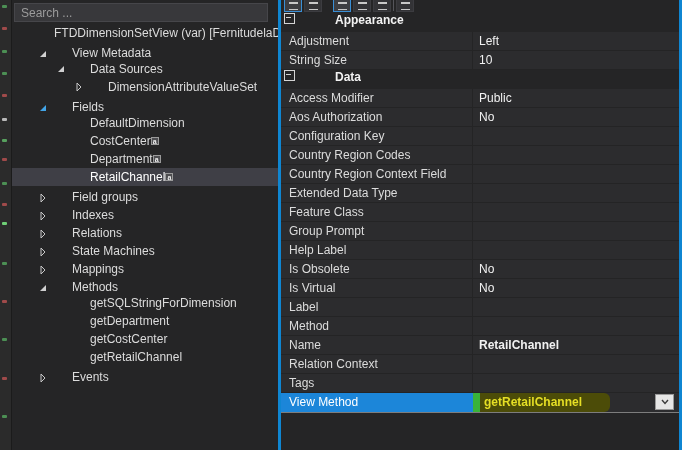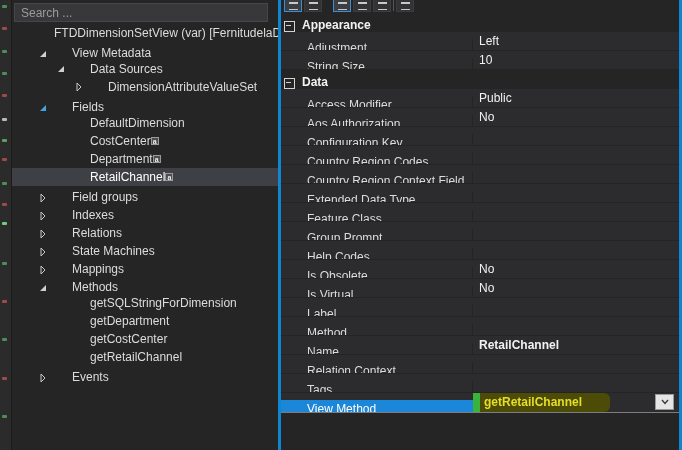--- a/index.html
+++ b/index.html
@@ -64,27 +64,27 @@
   
   .prop-panel{position:absolute;left:281px;top:0;width:398px;height:450px;background:#252526;}
   .ptoolbar{position:absolute;left:3px;top:0;height:13px;width:392px;overflow:hidden;display:flex;align-items:flex-start;}
   .tb{position:relative;width:18px;height:16px;margin:-4px 2px 0 0;background:#333336;border:1px solid #3c3c40;box-sizing:border-box;flex:none;}
   .tb.active{border-color:#3a8fd6;background:#3d3e42;}
   .tb.gap{margin-left:9px;}
   .tb.sep{width:1px;height:12px;margin-top:-1px;background:#55555a;border:none;}
   .tb i{display:block;margin:5px auto 0;width:9px;height:5px;border-top:2px solid #c8c8c8;border-bottom:1px solid #c8c8c8;}
 
   .pgrid{position:absolute;left:0;top:13px;width:398px;border-bottom:1px solid #7d7d7d;}
-  .psection{display:flex;align-items:flex-end;height:19px;background:#252526;}
+  .psection{display:flex;align-items:flex-start;height:19px;background:#252526;gap:33px;}
   .collapse-box{position:relative;width:9px;height:9px;margin-left:3px;border:1px solid #d4d4d4;flex:none;}
   .collapse-box .minus{position:absolute;left:1px;top:3px;width:5px;height:1px;background:#d4d4d4;}
   .ptitle{margin-left:7px;font-weight:bold;color:#f2f2f2;}
   .prow{display:flex;height:19px;background:#2c2c2e;border-bottom:1px solid #242425;box-sizing:border-box;}
-  .plabel{width:192px;flex:none;padding-left:26px;line-height:18px;color:#dcdcdc;border-right:1px solid #242425;box-sizing:border-box;
-          white-space:nowrap;overflow:hidden;margin-top:7px;}
+  .plabel{width:192px;flex:none;padding-left:8px;line-height:18px;color:#dcdcdc;border-right:1px solid #242425;box-sizing:border-box;
+          white-space:nowrap;overflow:hidden;}
   .pvalue{flex:1;padding-left:6px;line-height:18px;color:#f1f1f1;white-space:nowrap;overflow:hidden;}
   .bold-value .pvalue{font-weight:bold;}
 
   
   .prow.vmrow{border-bottom:none;}
   .vmrow .plabel{background:var(--selection_blue,#1c86d9);color:#ffffff;border-right:none;}
   .vmrow .pvalue{position:relative;padding:0;display:flex;align-items:stretch;}
   .gstrip{width:7px;flex:none;background:var(--modified_green,#39b339);}
   .vmhl{background:var(--highlight_olive,#4c4c08);color:var(--highlight_text,#e5df25);
         font-weight:bold;line-height:18px;padding:0 28px 0 4px;border-radius:0 6px 6px 0;}
@@ -404,21 +404,21 @@
           </div>
           <div class="prow">
             <div class="plabel">Feature Class</div>
             <div class="pvalue"></div>
           </div>
           <div class="prow">
             <div class="plabel">Group Prompt</div>
             <div class="pvalue"></div>
           </div>
           <div class="prow">
-            <div class="plabel">Help Codes</div>
+            <div class="plabel">Help Label</div>
             <div class="pvalue"></div>
           </div>
           <div class="prow">
             <div class="plabel">Is Obsolete</div>
             <div class="pvalue">No</div>
           </div>
           <div class="prow">
             <div class="plabel">Is Virtual</div>
             <div class="pvalue">No</div>
           </div>

